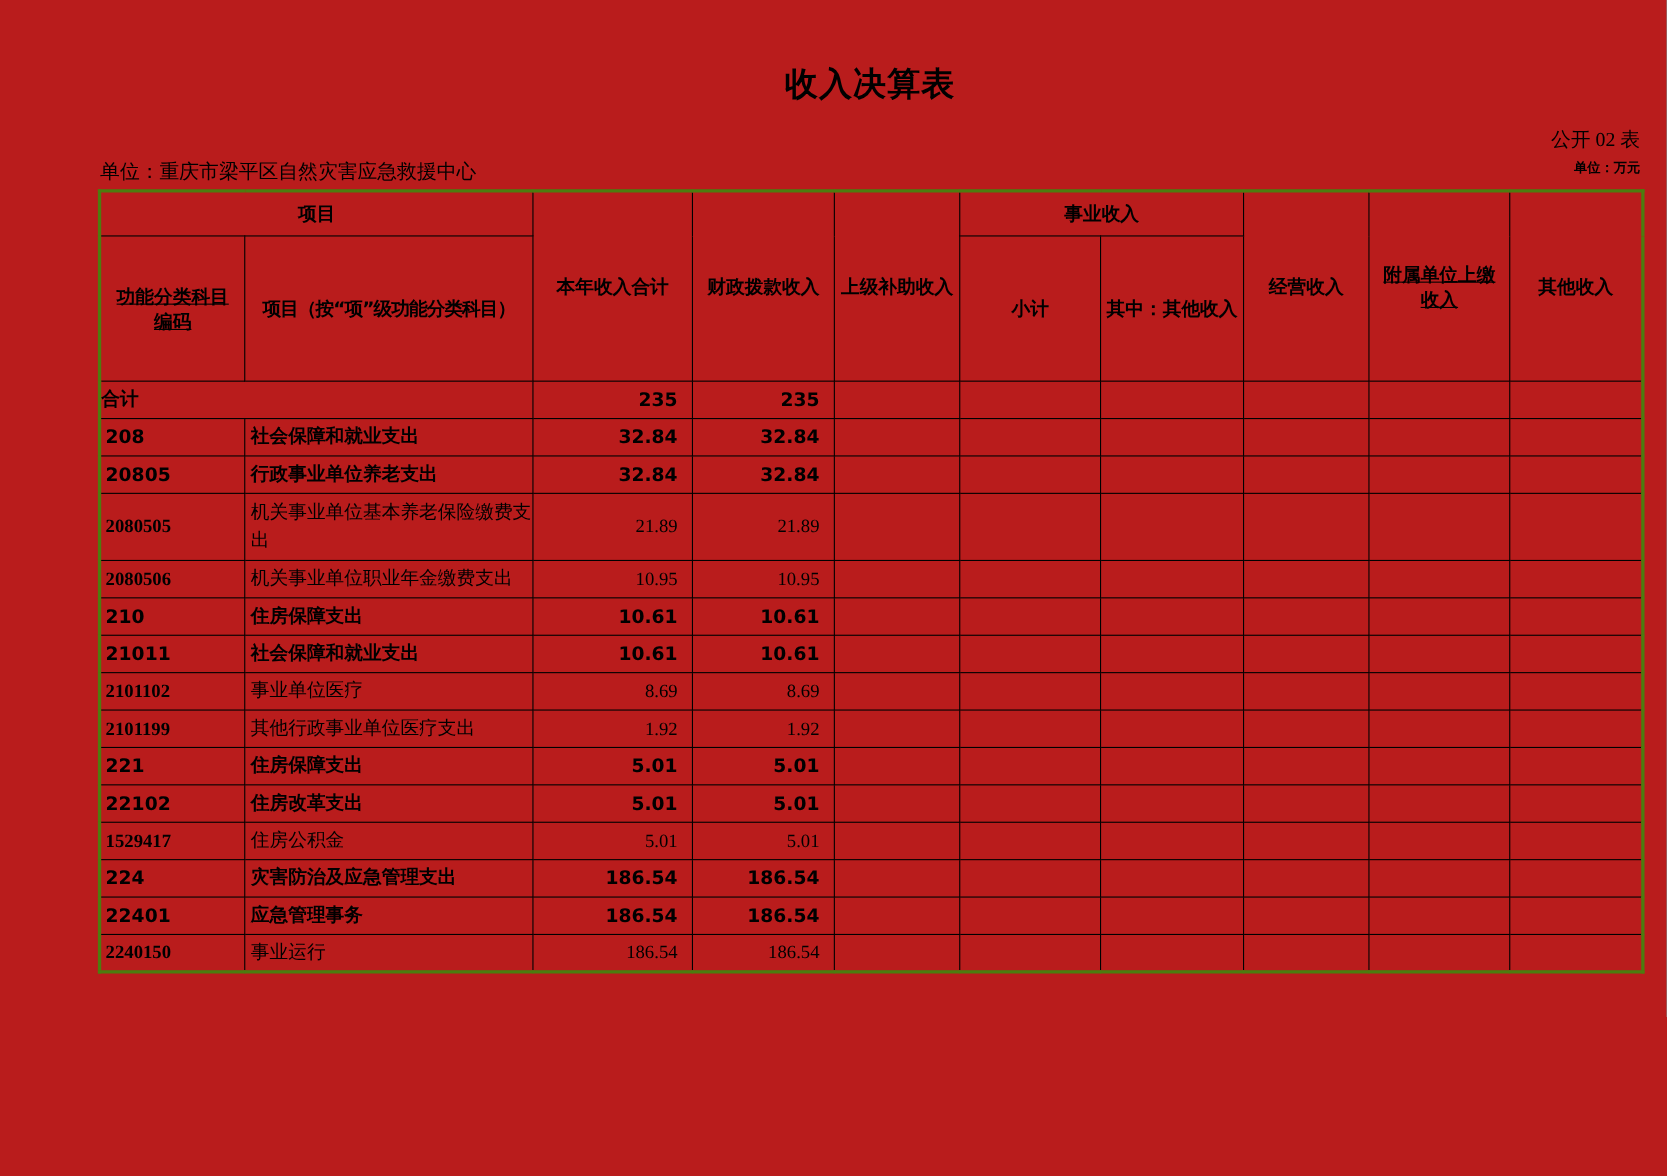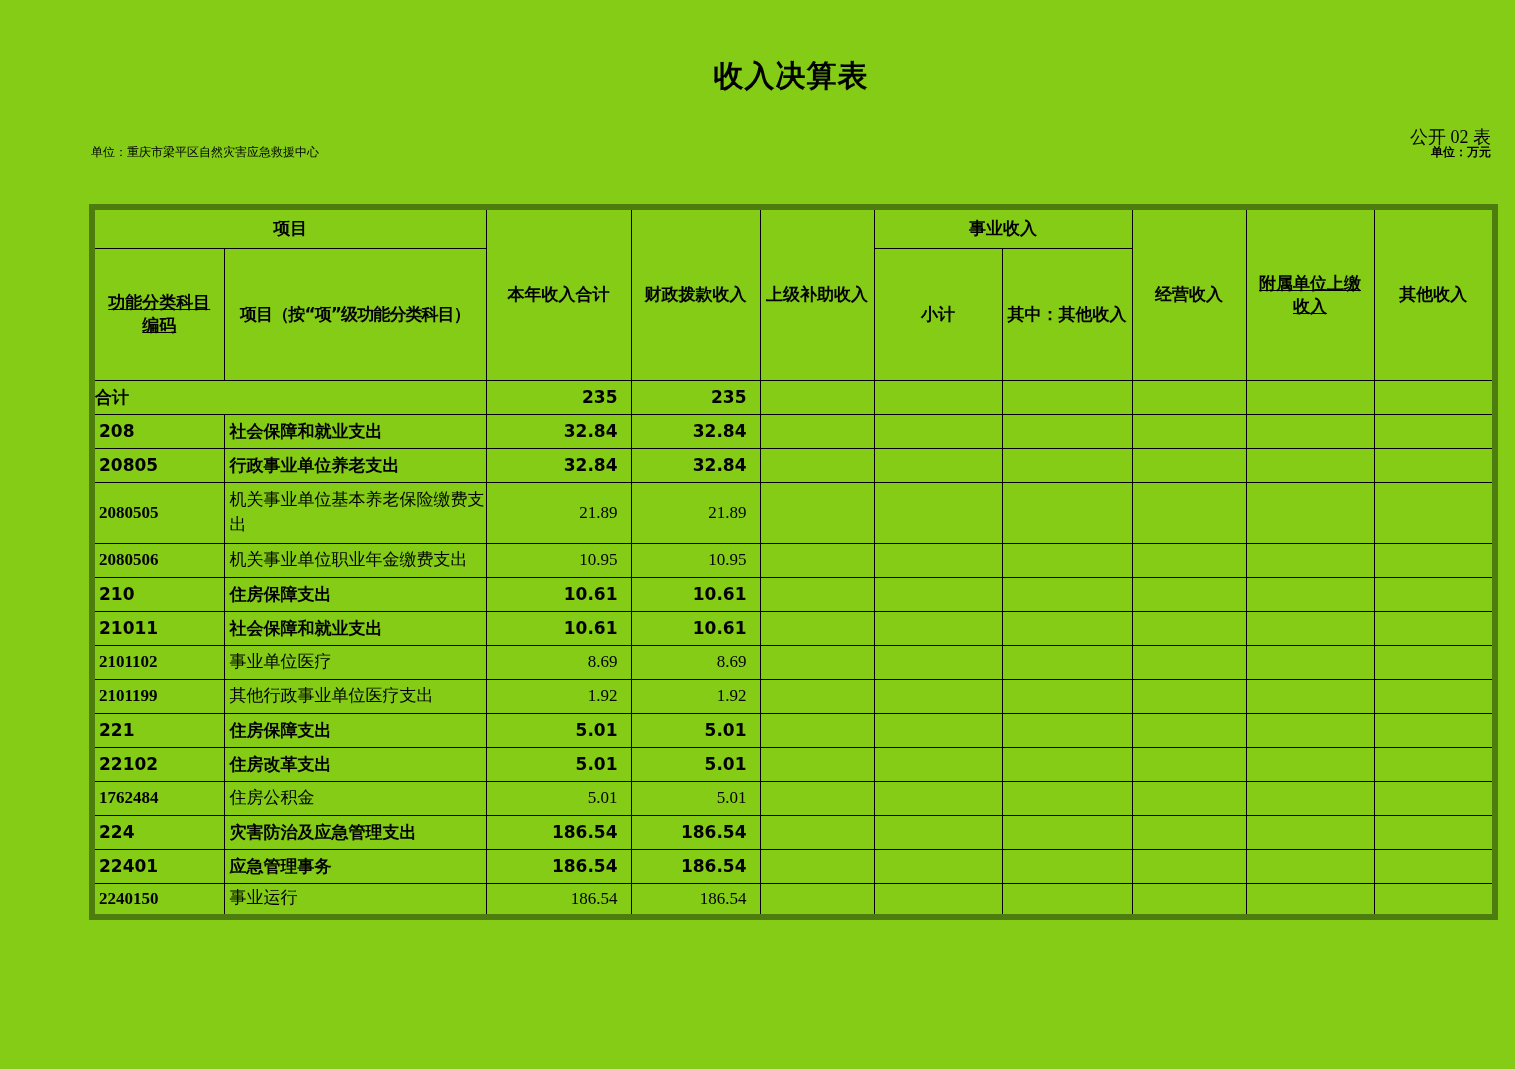--- a/index.html
+++ b/index.html
@@ -1,64 +1,63 @@
 <!DOCTYPE html>
 <html><head>
 <meta charset="utf-8">
 <style>
   * { margin: 0; padding: 0; box-sizing: border-box; }
   html, body { background: #888; }
   .page {
     position: relative;
     width: 1515px;
     height: 1069px;
-    background: #84cc16;
+    background: #b91c1c;
     overflow: hidden;
     color: #000;
     font-family: "Liberation Serif", "DejaVu Serif", serif;
   }
   .title {
     position: absolute;
     left: 90px;
     top: 56px;
     width: 1402px;
     text-align: center;
     font-family: "DejaVu Sans", "Liberation Sans", sans-serif;
     font-weight: 700;
     font-size: 30px;
     letter-spacing: 1px;
   }
   .sheet-label {
     position: absolute;
     right: 24px;
-    top: 125px;
+    top: 115px;
     font-size: 18px;
   }
   .org-label {
     position: absolute;
     left: 91px;
     top: 144px;
-    font-size: 12px;
+    font-size: 18px;
   }
   .unit-label {
     position: absolute;
     right: 24px;
     top: 144px;
     font-size: 12px;
     font-weight: bold;
   }
   table.grid {
     position: absolute;
     left: 89px;
     top: 172px;
     width: 1403px;
     border-collapse: collapse;
     table-layout: fixed;
-    border: 6px solid #4d7c0f;
-    margin-top: 32px;
+    border: 3px solid #4d7c0f;
   }
   table.grid th, table.grid td {
     border: 1px solid #000;
     vertical-align: middle;
     font-size: 17px;
     overflow: hidden;
   }
   table.grid th {
     font-family: "DejaVu Sans", "Liberation Sans", sans-serif;
     font-weight: 700;
@@ -260,21 +259,21 @@
           <td class="num">5.01</td>
           <td class="num">5.01</td>
           <td class="num"></td>
           <td class="num"></td>
           <td class="num"></td>
           <td class="num"></td>
           <td class="num"></td>
           <td class="num"></td>
         </tr>
         <tr>
-          <td class="code">1762484</td>
+          <td class="code">1529417</td>
           <td class="item">住房公积金</td>
           <td class="num">5.01</td>
           <td class="num">5.01</td>
           <td class="num"></td>
           <td class="num"></td>
           <td class="num"></td>
           <td class="num"></td>
           <td class="num"></td>
           <td class="num"></td>
         </tr>

